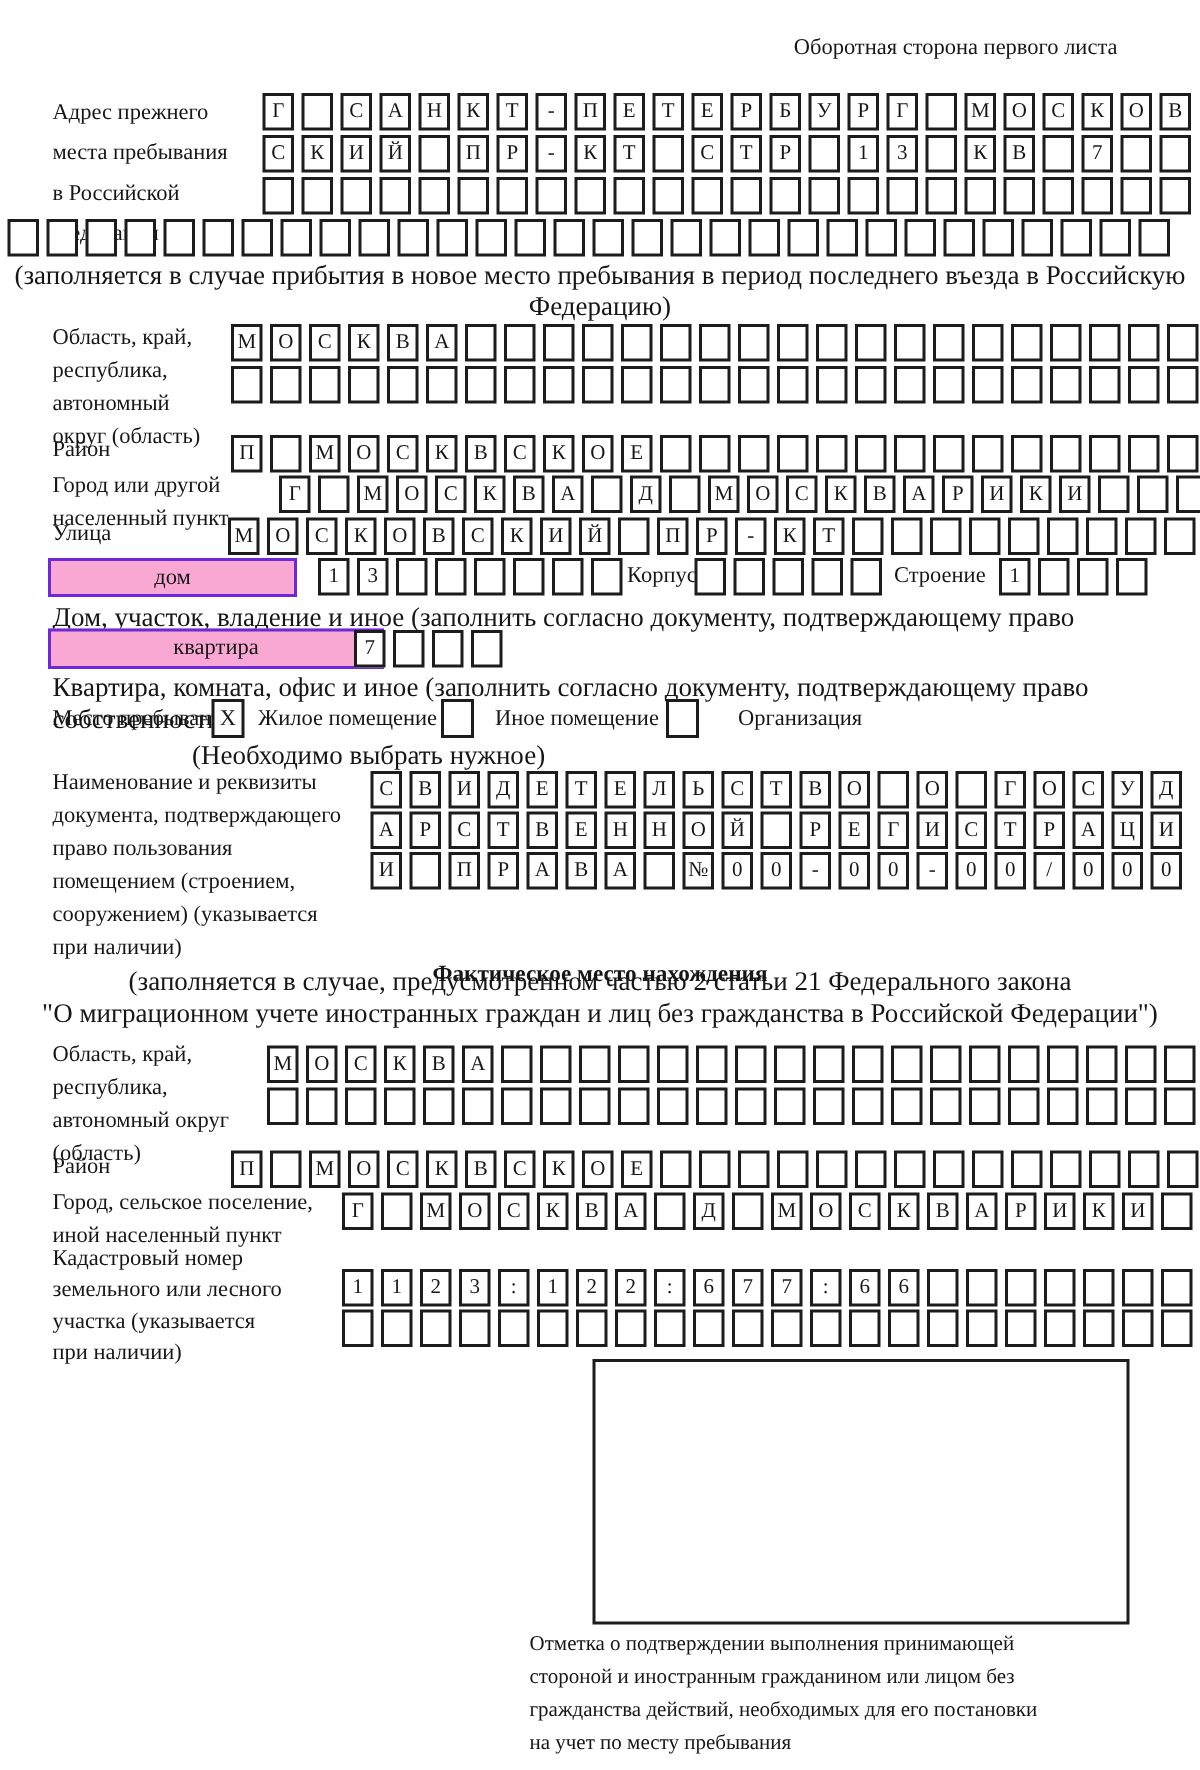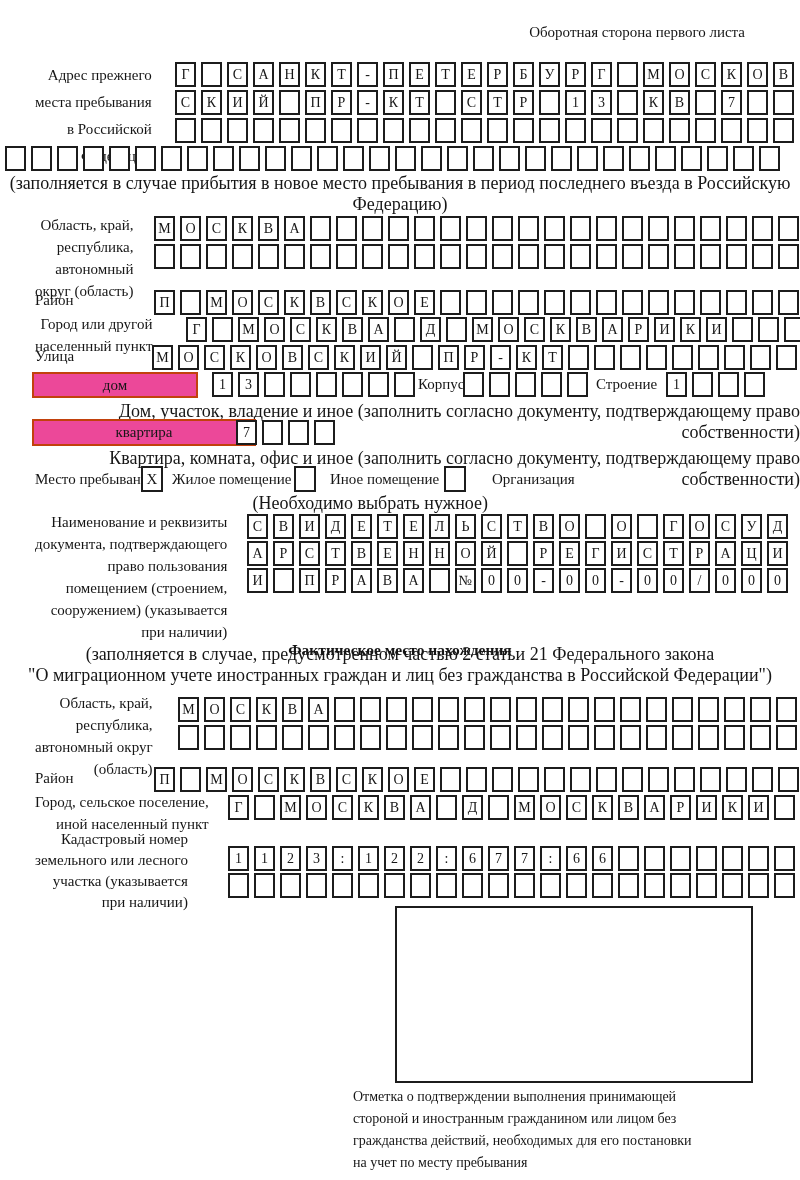--- a/index.html
+++ b/index.html
@@ -3,31 +3,31 @@
 <meta charset="utf-8">
 <style>
   * { margin:0; padding:0; box-sizing:border-box; }
   html,body { background:#ffffff; }
   .page {
     position:relative; width:800px; height:1180px; margin:0 auto;
     background:#ffffff; color:#161616;
     font-family:"Liberation Serif","DejaVu Serif",serif; font-size:15px;
     overflow:hidden;
   }
-  .abs { position:absolute;text-align:right; }
+  .abs { position:absolute; }
   .lbl { line-height:22px; white-space:pre-line; }
   .row { position:absolute; display:flex; gap:5px; }
   .cell {
     flex:0 0 21px; width:21px; height:25px;
     border:2px solid #1c1c1c; background:#fff;
     display:flex; align-items:center; justify-content:center;
     font-size:14px; line-height:1;
   }
   .widebox {
-    position:absolute; height:26px; border:2px solid #c2410c; background:#ec4899;
+    position:absolute; height:26px; border:2px solid #6d28d9; background:#f9a8d4;
     display:flex; align-items:center; justify-content:center; font-size:15px;
   }
   .checkbox {
     position:absolute; width:22px; height:26px; border:2px solid #1c1c1c; background:#fff;
     display:flex; align-items:center; justify-content:center; font-size:15px;
   }
   .center { left:0; width:800px; text-align:center; }
   .cap { font-size:18px; }
   .head { font-weight:bold; }
   .stampbox { position:absolute; border:2px solid #1c1c1c; background:#fff; }

